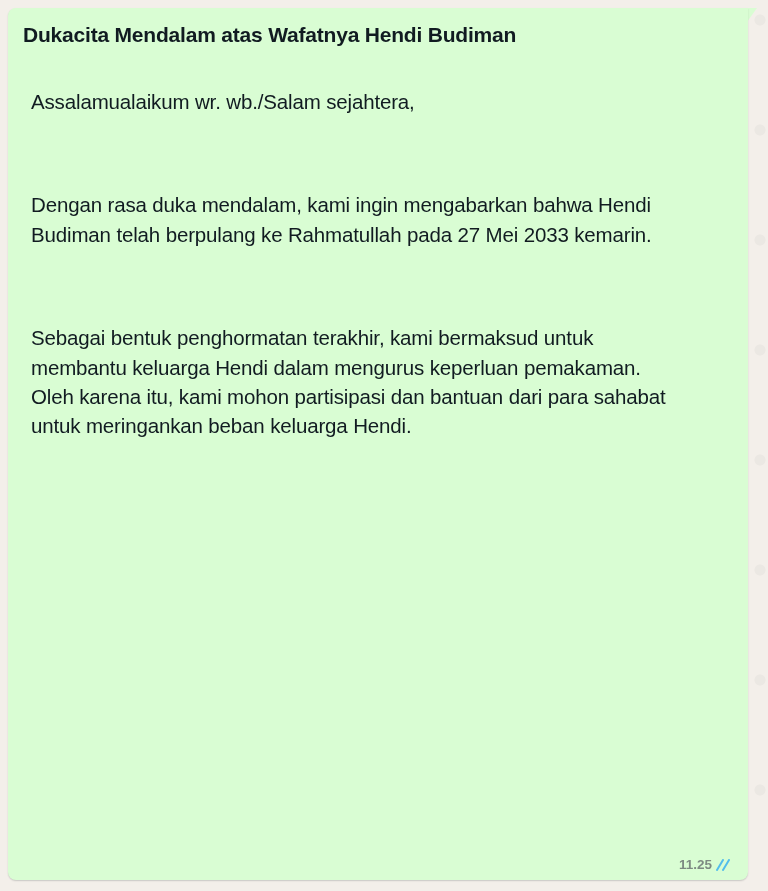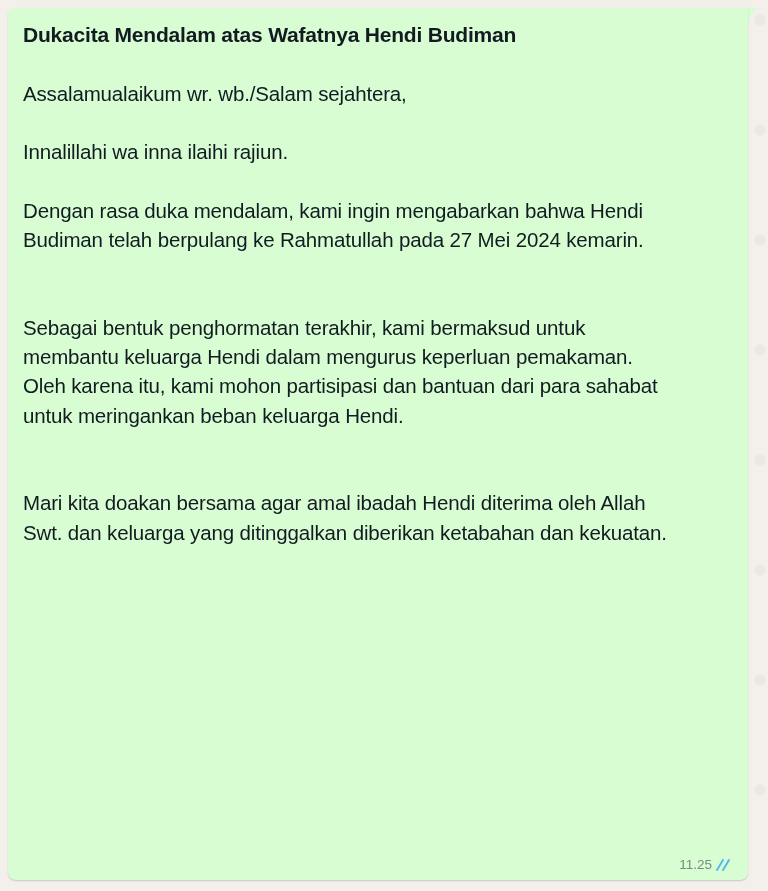--- a/index.html
+++ b/index.html
@@ -54,69 +54,67 @@
     .msg-title {
       font-size: 21px;
       font-weight: bold;
       line-height: 30px;
       margin: 0;
       letter-spacing: -0.2px;
     }
     .para {
       font-size: 20.5px;
       line-height: 29.4px;
-      margin: 0;
+      margin: 8px;
       letter-spacing: -0.15px;
       white-space: pre-line;
     }
     .gap {
       height: 29px;
     }
     .meta {
       position: absolute;
       right: 14px;
       bottom: 8px;
       display: flex;
       align-items: center;
       gap: 4px;
     }
     .time {
       font-size: 13.5px;
       color: #7d8a83;
+      font-weight: bold;
     }
     .ticks svg {
       display: block;
     }
   </style>
 </head>
 <body>
 
 <div class="chat-bg"></div>
 
 <div class="bubble-wrap">
   <div class="tail"></div>
   <div class="bubble">
     <p class="msg-title">Dukacita Mendalam atas Wafatnya Hendi Budiman</p>
     <div class="gap"></div>
     <p class="para">Assalamualaikum wr. wb./Salam sejahtera,</p>
     <div class="gap"></div>
-    <p class="para">Innalillahi wa inna ilaihi rajiun.</p>
     <div class="gap"></div>
     <p class="para">Dengan rasa duka mendalam, kami ingin mengabarkan bahwa Hendi
-Budiman telah berpulang ke Rahmatullah pada 27 Mei 2024 kemarin.</p>
+Budiman telah berpulang ke Rahmatullah pada 27 Mei 2033 kemarin.</p>
     <div class="gap"></div>
     <div class="gap"></div>
     <p class="para">Sebagai bentuk penghormatan terakhir, kami bermaksud untuk
 membantu keluarga Hendi dalam mengurus keperluan pemakaman.
 Oleh karena itu, kami mohon partisipasi dan bantuan dari para sahabat
 untuk meringankan beban keluarga Hendi.</p>
     <div class="gap"></div>
     <div class="gap"></div>
-    <p class="para">Mari kita doakan bersama agar amal ibadah Hendi diterima oleh Allah
-Swt. dan keluarga yang ditinggalkan diberikan ketabahan dan kekuatan.</p>
     <div class="gap"></div>
 
     <div class="meta">
       <span class="time">11.25</span>
       <span class="ticks">
         <svg width="18" height="12" viewBox="0 0 18 12">
           <path d="M1 11 L7 1" stroke="#53bdeb" stroke-width="2" stroke-linecap="round" fill="none"></path>
           <path d="M7 11 L13 1" stroke="#53bdeb" stroke-width="2" stroke-linecap="round" fill="none"></path>
         </svg>
       </span>

